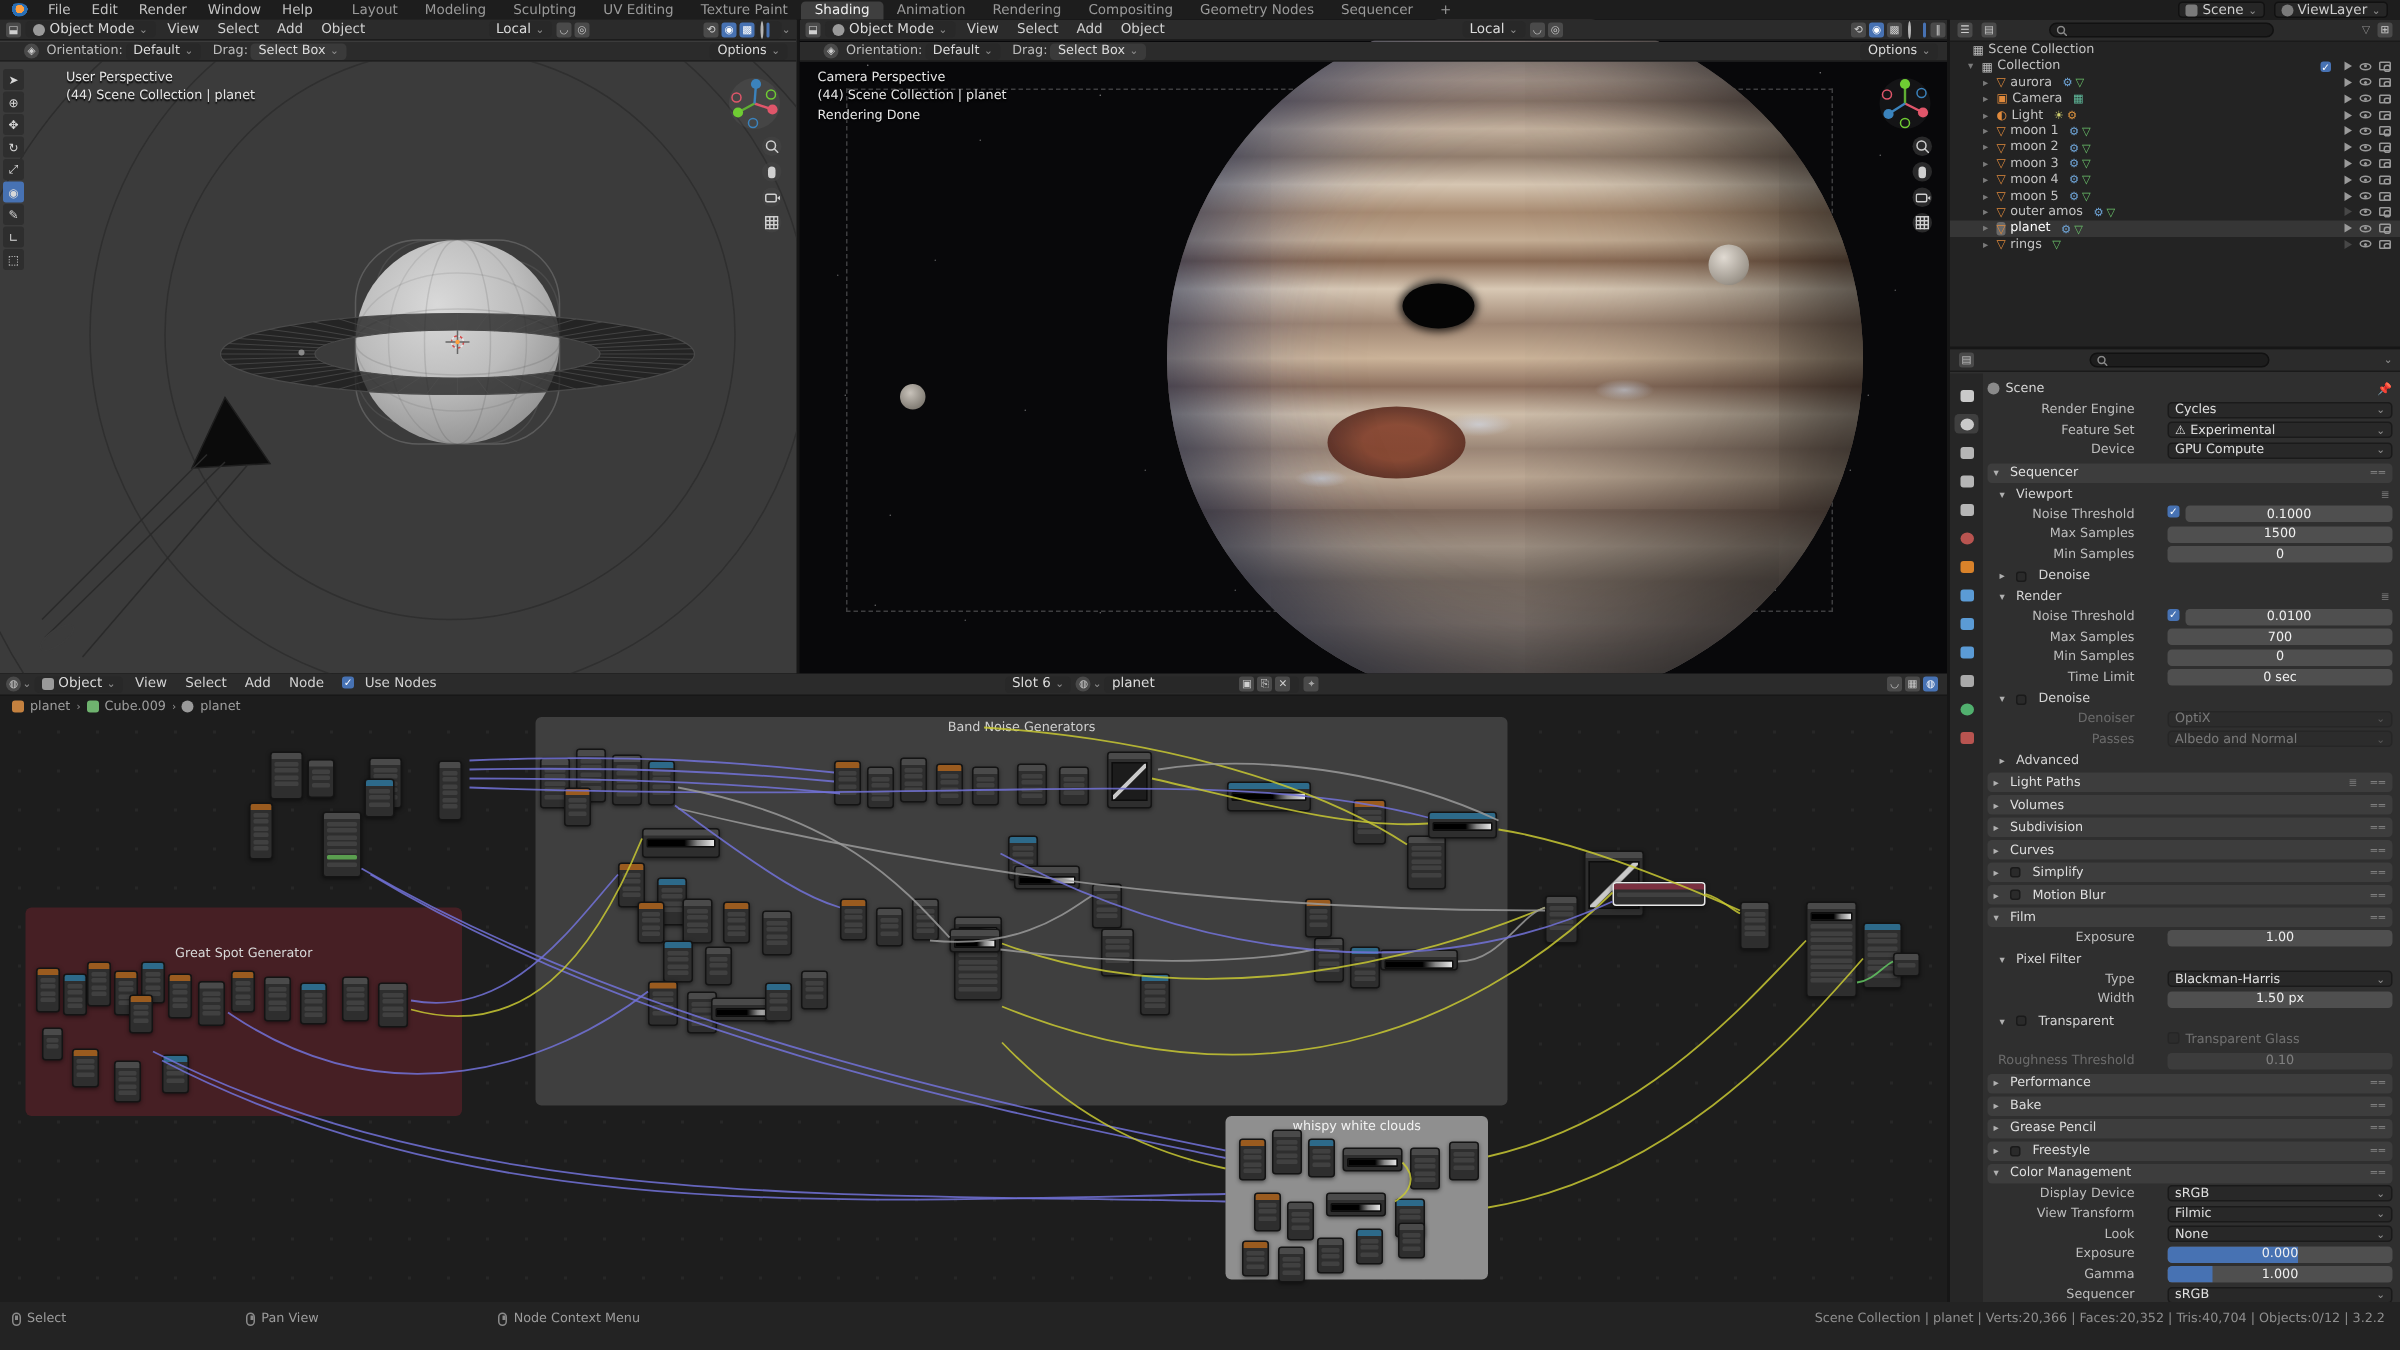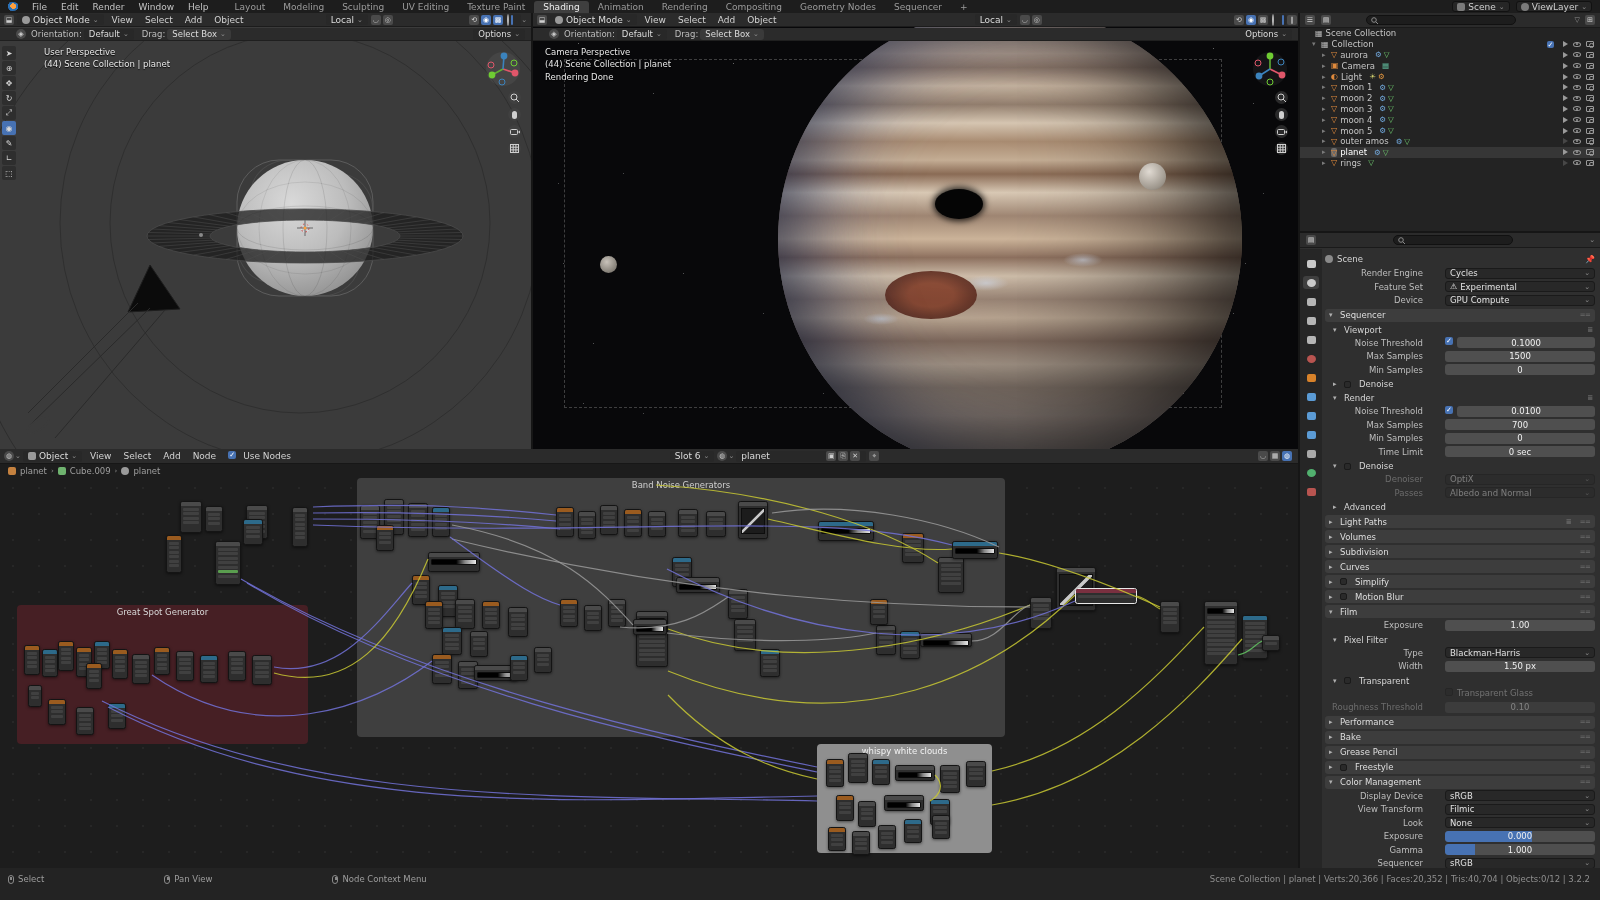--- a/index.html
+++ b/index.html
@@ -1021,21 +1021,21 @@
       </div>
   </div>
 </div>
 
 <div id="nodeed" class="abs">
   <div id="ncanvas">
       <div class="nframe" style="left: 357px; top: 29px; width: 648px; height: 259px; background: rgb(63, 63, 63);">
         <div class="nf-label" style="color: rgb(207, 207, 207);">Band Noise Generators</div>
       </div>
       <div class="nframe" style="left: 17px; top: 156px; width: 291px; height: 139px; background: rgb(70, 31, 36);">
-        <div class="nf-label" style="color: rgb(216, 216, 216);">Great Spot Generator</div>
+        <div class="nf-label" style="color: rgb(216, 216, 216); margin-top: 24px;">Great Spot Generator</div>
       </div>
       <div class="nframe" style="left: 817px; top: 295px; width: 175px; height: 109px; background: rgb(143, 143, 143);">
         <div class="nf-label" style="color: rgb(242, 242, 242);">whispy white clouds</div>
       </div>
       <div class="nnode" style="left: 166px; top: 86px; width: 16px; height: 38px;">
         <div class="nhd" style="background: rgb(154, 91, 31);"></div>
         <div class="nrw"></div>
         <div class="nrw"></div>
         <div class="nrw"></div>
         <div class="nrw"></div>

